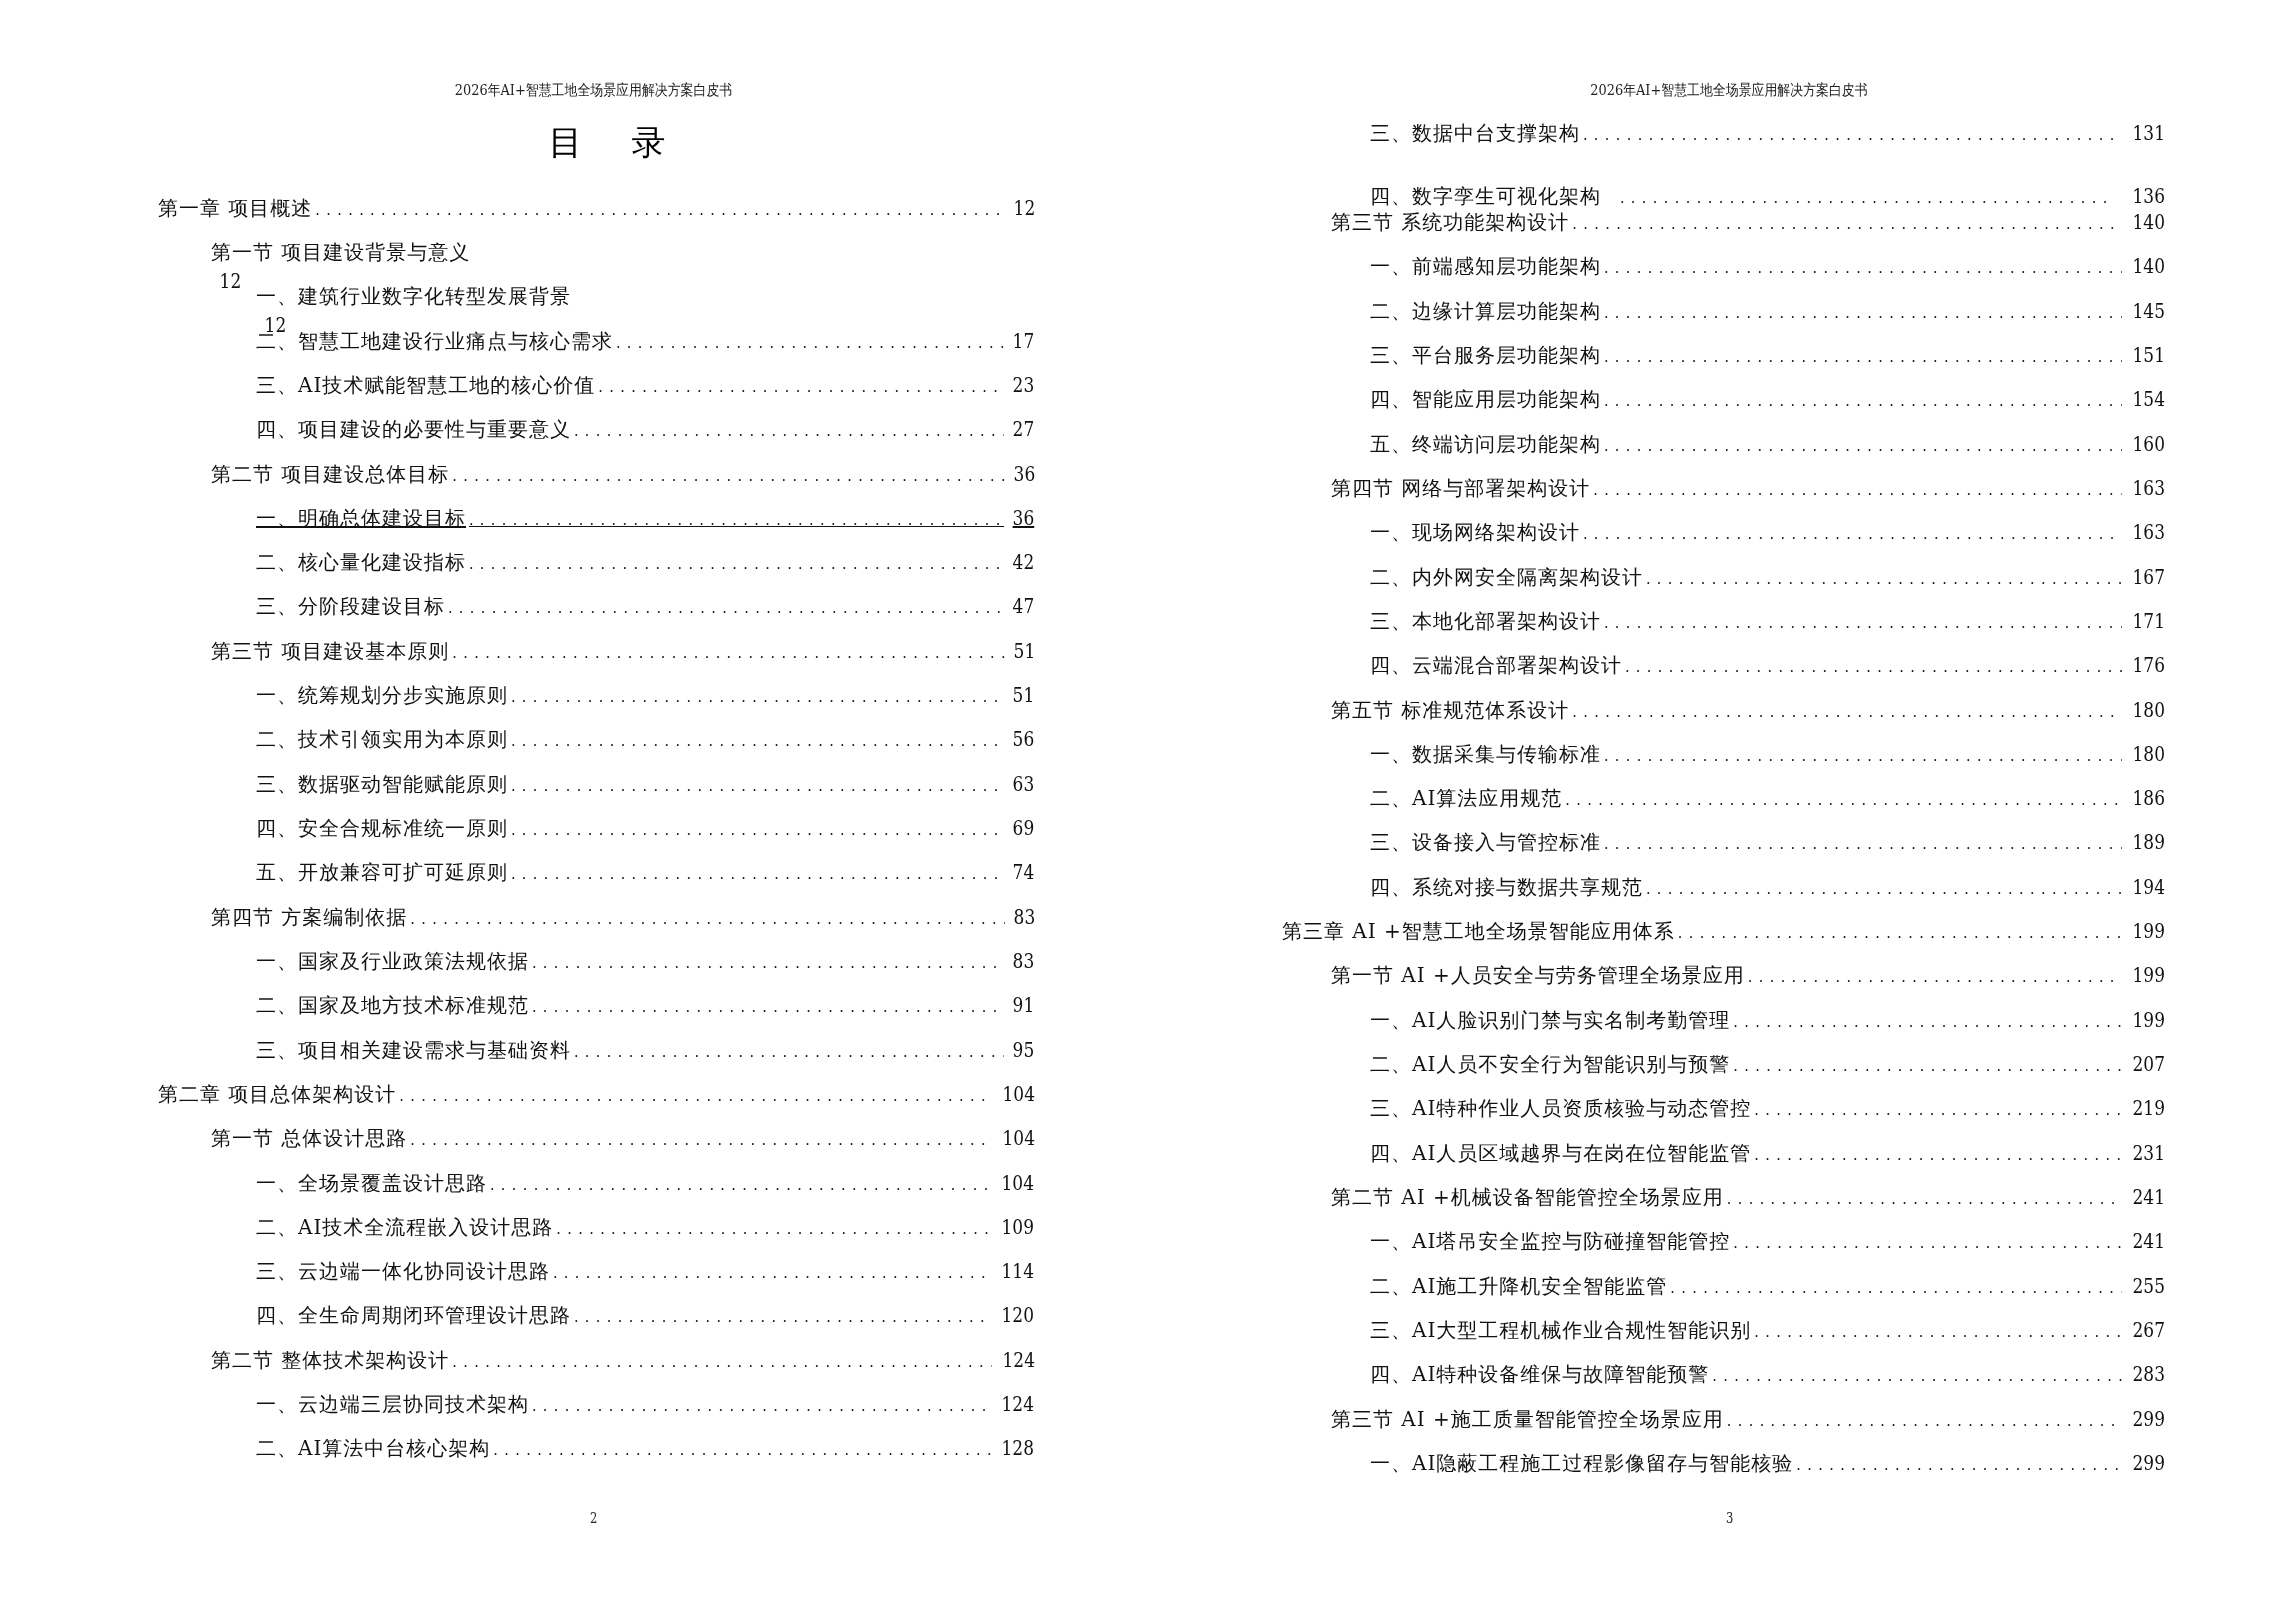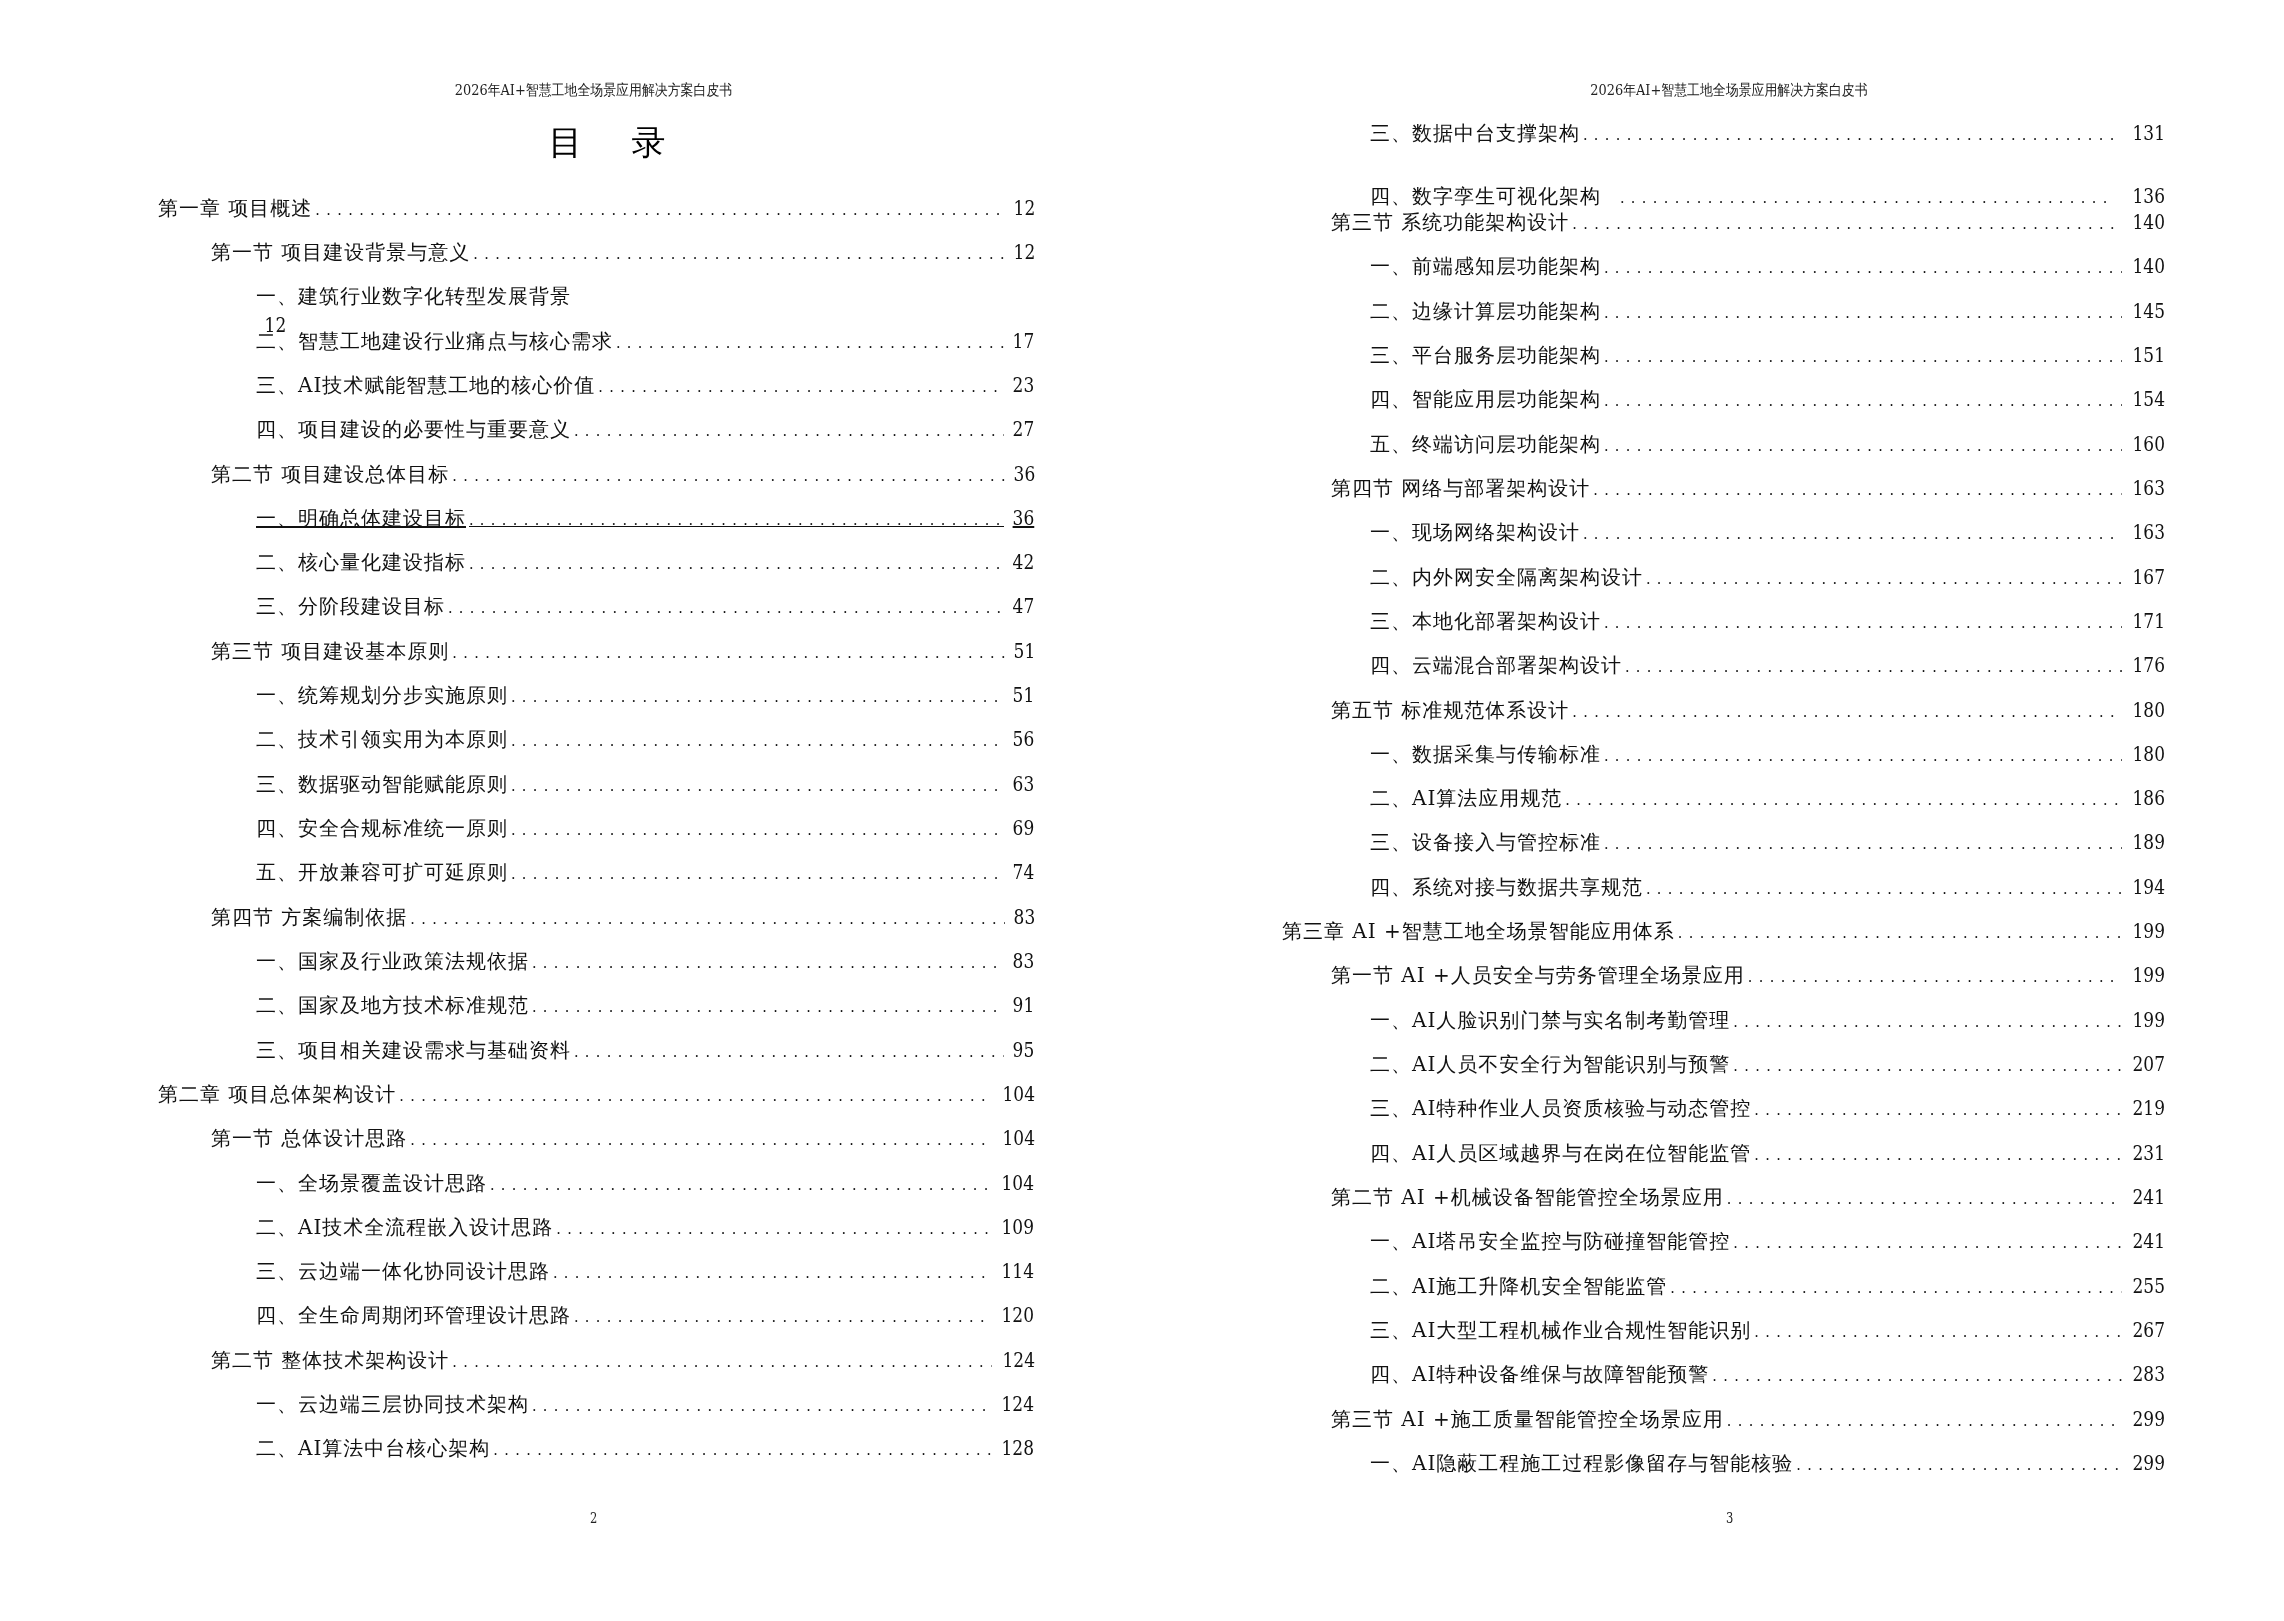--- a/index.html
+++ b/index.html
@@ -46,21 +46,21 @@
 
 <div class="page" id="page-left">
   <div class="running-header">2026年AI+智慧工地全场景应用解决方案白皮书</div>
   <div class="toc-title">目 录</div>
   <div class="toc-list" id="toc-left">
       <div class="toc-row" style="left: 158px; width: 877px; top: 194px;">
         <span class="label">第一章  项目概述</span>
         <span class="leader"></span>
         <span class="pg">12</span>
       </div>
-      <div class="toc-row" style="left: 211px; width: 824px; top: 238px;">
+      <div class="toc-row" style="left: 211px; width: 824px; top: 238px; flex-direction: column;">
         <span class="label">第一节  项目建设背景与意义</span>
         <span class="leader"></span>
         <span class="pg">12</span>
       </div>
       <div class="toc-row" style="left: 256px; width: 778px; top: 282px; flex-direction: column;">
         <span class="label">一、建筑行业数字化转型发展背景</span>
         <span class="leader"></span>
         <span class="pg">12</span>
       </div>
       <div class="toc-row" style="left: 256px; width: 778px; top: 327px;">

